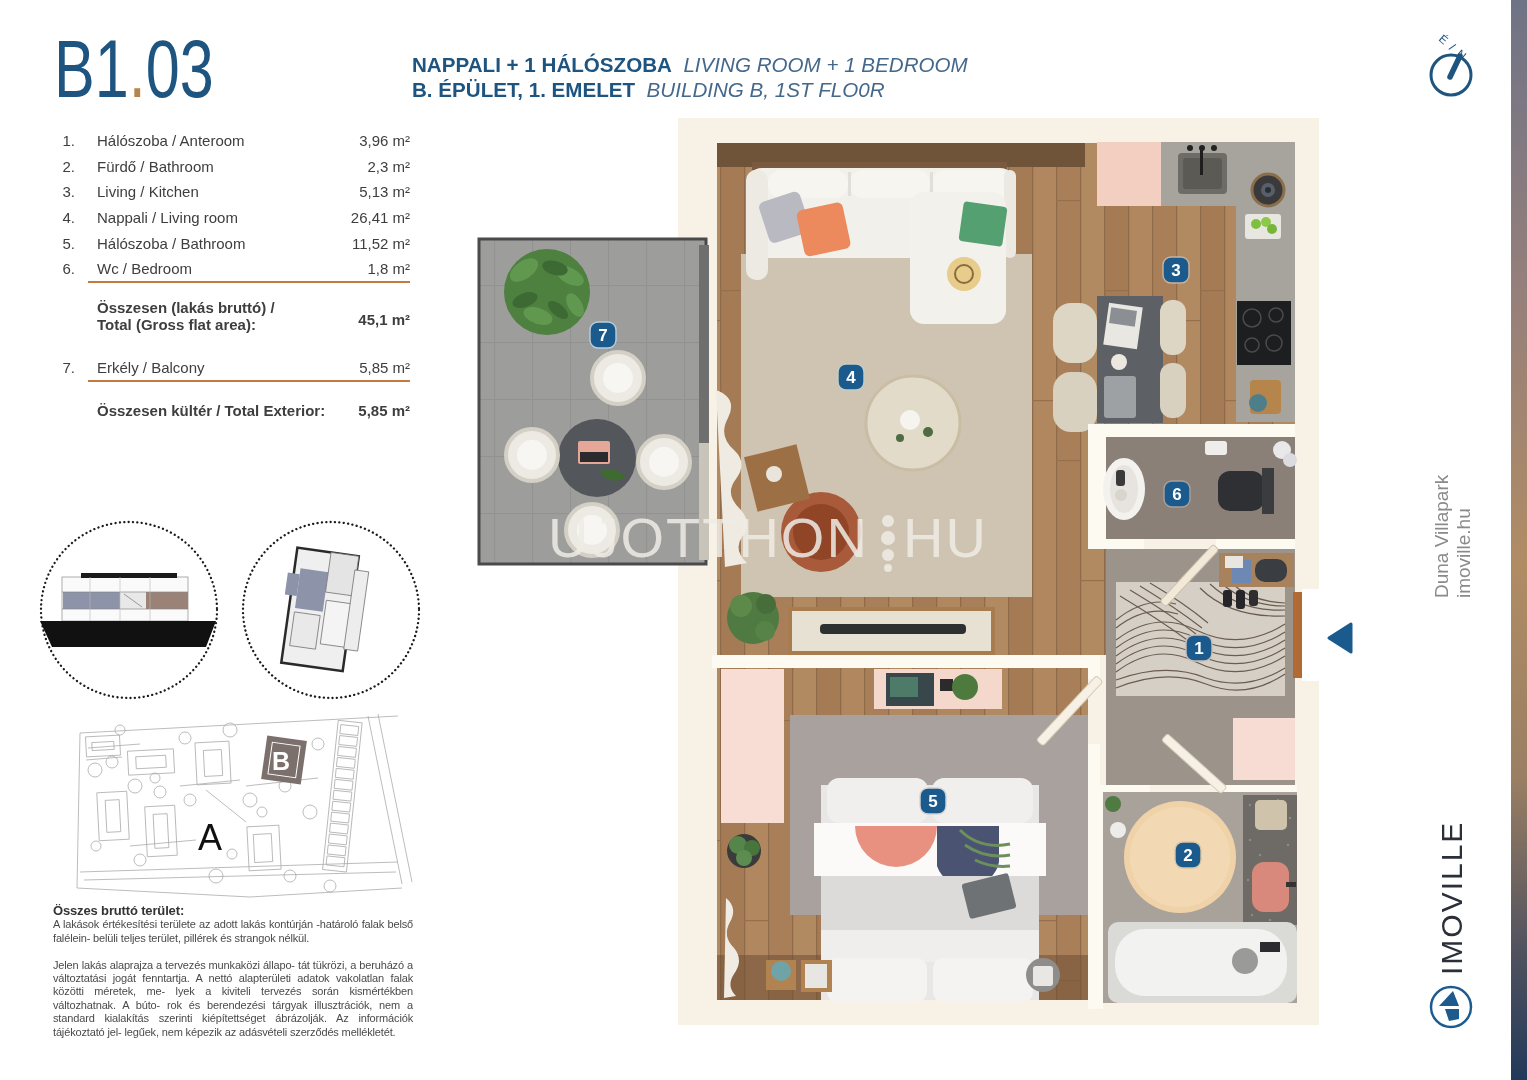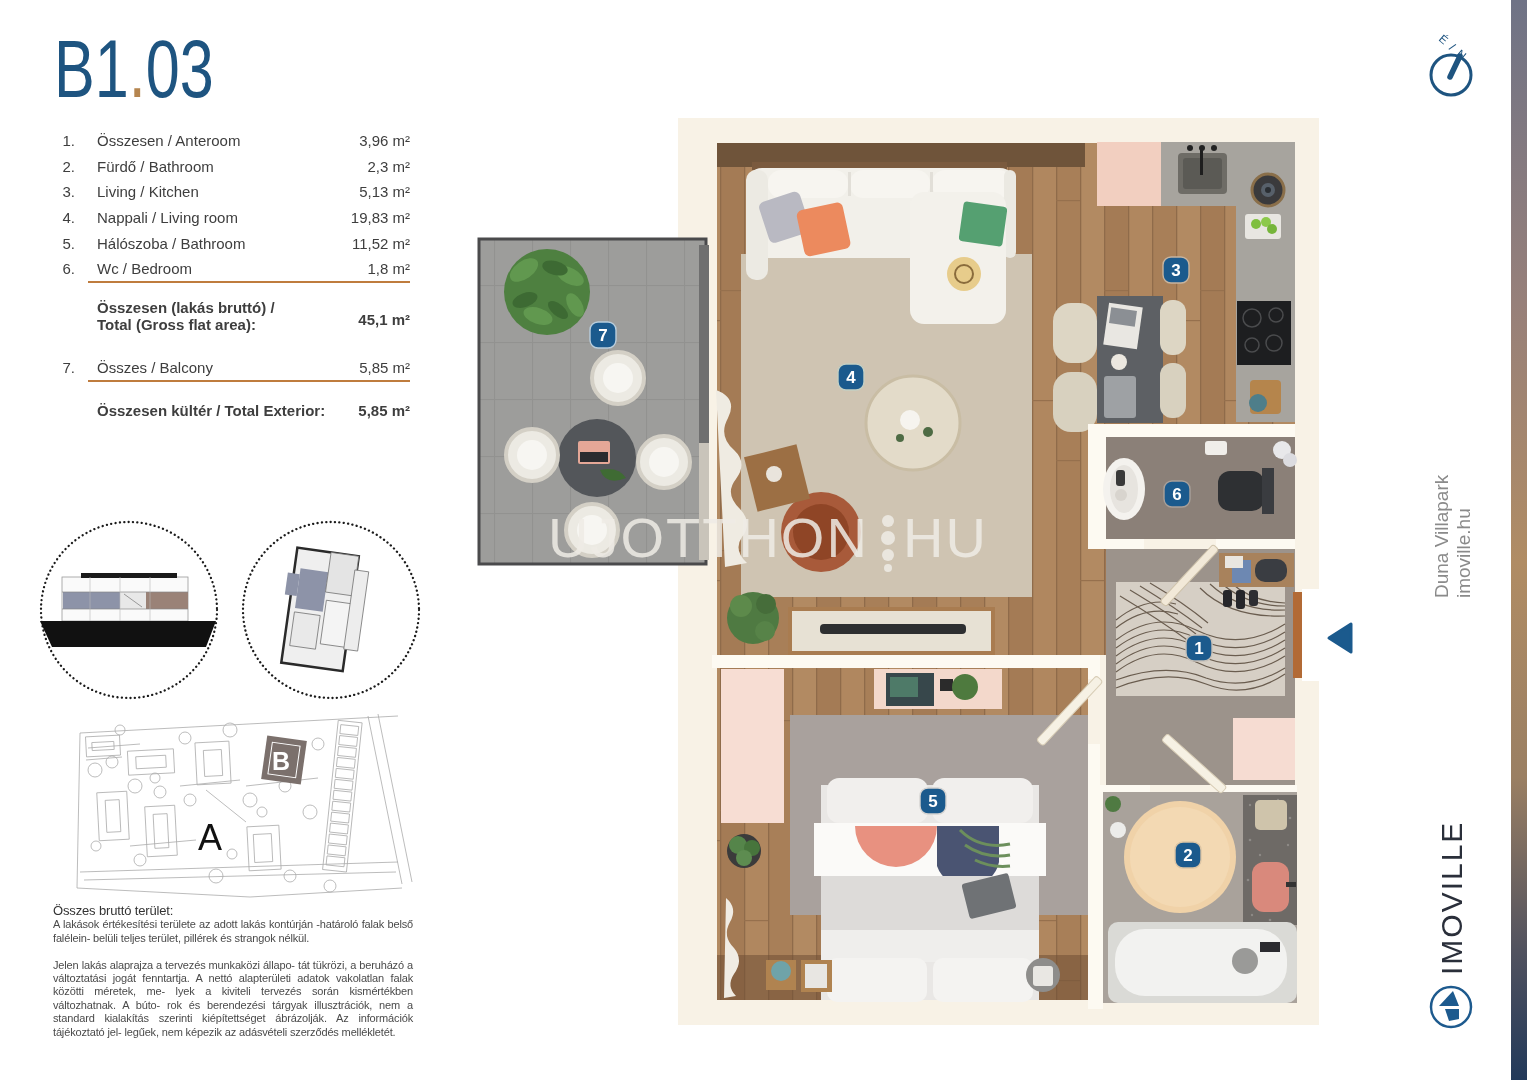--- a/index.html
+++ b/index.html
@@ -10,21 +10,21 @@
 #hdr{left:412px;top:52px;font-size:20.6px;line-height:25px;color:#1e5480;white-space:nowrap;}
 #hdr b{font-weight:700;}
 #hdr i{color:#44688b;font-weight:400;}
 .trow{position:absolute;left:55px;width:355px;font-size:15px;color:#3e3e3e;}
 .trow .num{position:absolute;left:5px;width:15px;text-align:right;}
 .trow .lab{position:absolute;left:42px;}
 .trow .val{position:absolute;right:0px;text-align:center;}
 .bold{font-weight:700;}
 .oline{position:absolute;left:88px;width:322px;height:2px;background:#bf7c3e;}
 #legal{left:53px;top:904px;width:360px;color:#4a4a4a;font-size:11px;line-height:13.4px;text-align:justify;letter-spacing:-0.15px;}
-#legal .t{font-size:13px;font-weight:400;margin-bottom:1px;color:#333;}
+#legal .t{font-size:13px;font-weight:700;margin-bottom:1px;color:#333;}
 </style>
 </head>
 <body>
 <div id="page">
 
 <svg class="abs" style="left:0;top:0" width="1527" height="1080" viewBox="0 0 1527 1080">
 <defs>
 <pattern id="wood" width="96" height="260" patternUnits="userSpaceOnUse">
   <rect width="96" height="260" fill="#ad8560"></rect>
   <rect x="0" width="24" height="260" fill="#a87f58"></rect>
@@ -485,59 +485,60 @@
 <text transform="translate(1470,598) rotate(-90)" font-size="19" fill="#8a8a8a" font-family="Liberation Sans,sans-serif">imoville.hu</text>
 <text transform="translate(1462,975) rotate(-90)" font-size="30" fill="#2a2f3a" letter-spacing="2" font-family="Liberation Sans,sans-serif">IMOVILLE</text>
 
 <circle cx="1451" cy="1007" r="20" fill="none" stroke="#1d5a8e" stroke-width="2.5"></circle>
 <path d="M1439,1006 L1453,991 L1459,1006 Z" fill="#1d5a8e"></path>
 <path d="M1445,1009 L1459,1009 L1459,1019 L1449,1021 Z" fill="#1d5a8e"></path>
 </svg>
 
 <div class="abs" id="title">B1<span class="dot">.</span>03</div>
 
+<div class="abs" id="hdr"><b>NAPPALI + 1 HÁLÓSZOBA</b>&nbsp; <i>LIVING ROOM + 1 BEDROOM</i><br><b>B. ÉPÜLET, 1. EMELET</b>&nbsp; <i>BUILDING B, 1ST FLO0R</i></div>
 
 <div class="trow" style="top:132px">
       <span class="num">1.</span>
-      <span class="lab">Összesen / Anteroom</span>
+      <span class="lab">Hálószoba / Anteroom</span>
       <span class="val">3,96 m²</span>
     </div>
 <div class="trow" style="top:158px">
       <span class="num">2.</span>
       <span class="lab">Fürdő / Bathroom</span>
       <span class="val">2,3 m²</span>
     </div>
 <div class="trow" style="top:183px">
       <span class="num">3.</span>
       <span class="lab">Living / Kitchen</span>
       <span class="val">5,13 m²</span>
     </div>
 <div class="trow" style="top:209px">
       <span class="num">4.</span>
       <span class="lab">Nappali / Living room</span>
-      <span class="val">19,83 m²</span>
+      <span class="val">26,41 m²</span>
     </div>
 <div class="trow" style="top:235px">
       <span class="num">5.</span>
       <span class="lab">Hálószoba / Bathroom</span>
       <span class="val">11,52 m²</span>
     </div>
 <div class="trow" style="top:260px">
       <span class="num">6.</span>
       <span class="lab">Wc / Bedroom</span>
       <span class="val">1,8 m²</span>
     </div>
 <div class="oline" style="top:281px"></div>
 <div class="trow bold" style="top:299px">
       <span class="lab">Összesen (lakás bruttó) /<br>Total (Gross flat area):</span>
       <span class="val" style="top:12px">45,1 m²</span>
     </div>
 <div class="trow" style="top:359px">
       <span class="num">7.</span>
-      <span class="lab">Összes / Balcony</span>
+      <span class="lab">Erkély / Balcony</span>
       <span class="val">5,85 m²</span>
     </div>
 <div class="oline" style="top:380px"></div>
 <div class="trow bold" style="top:402px">
       <span class="lab">Összesen kültér / Total Exterior:</span>
       <span class="val">5,85 m²</span>
     </div>
 
 <div class="abs" id="legal">
 <div class="t">Összes bruttó terület:</div>

